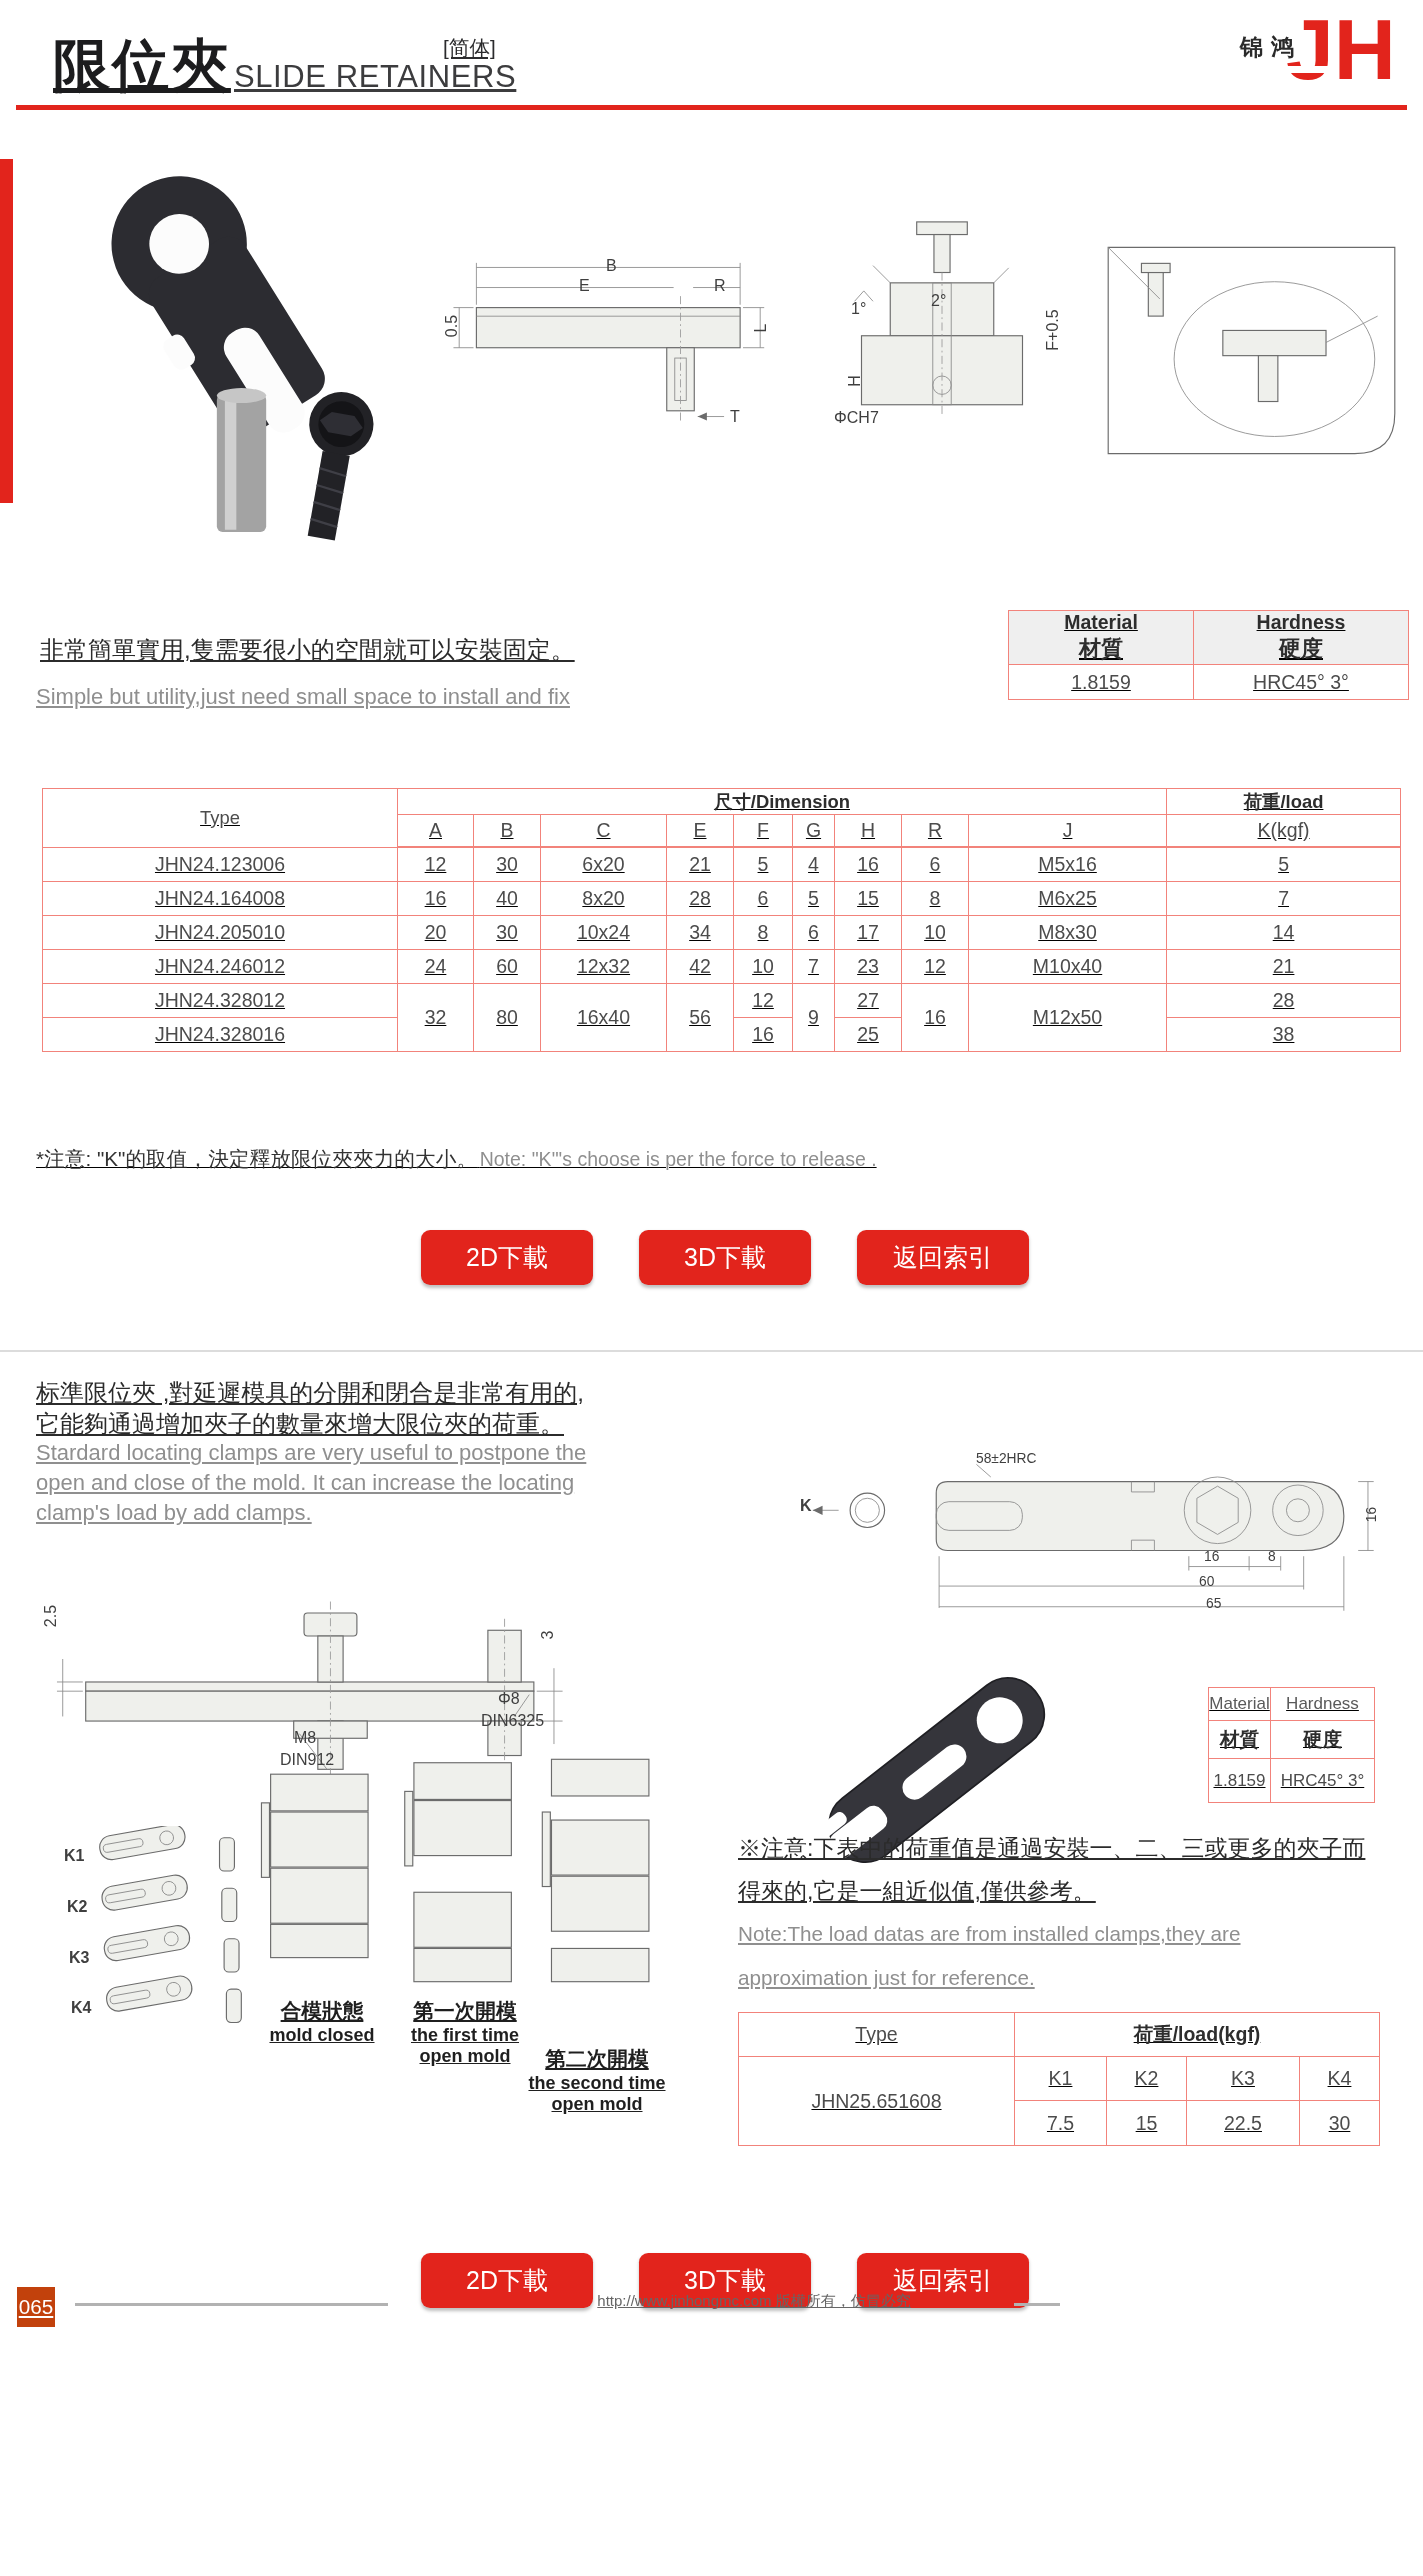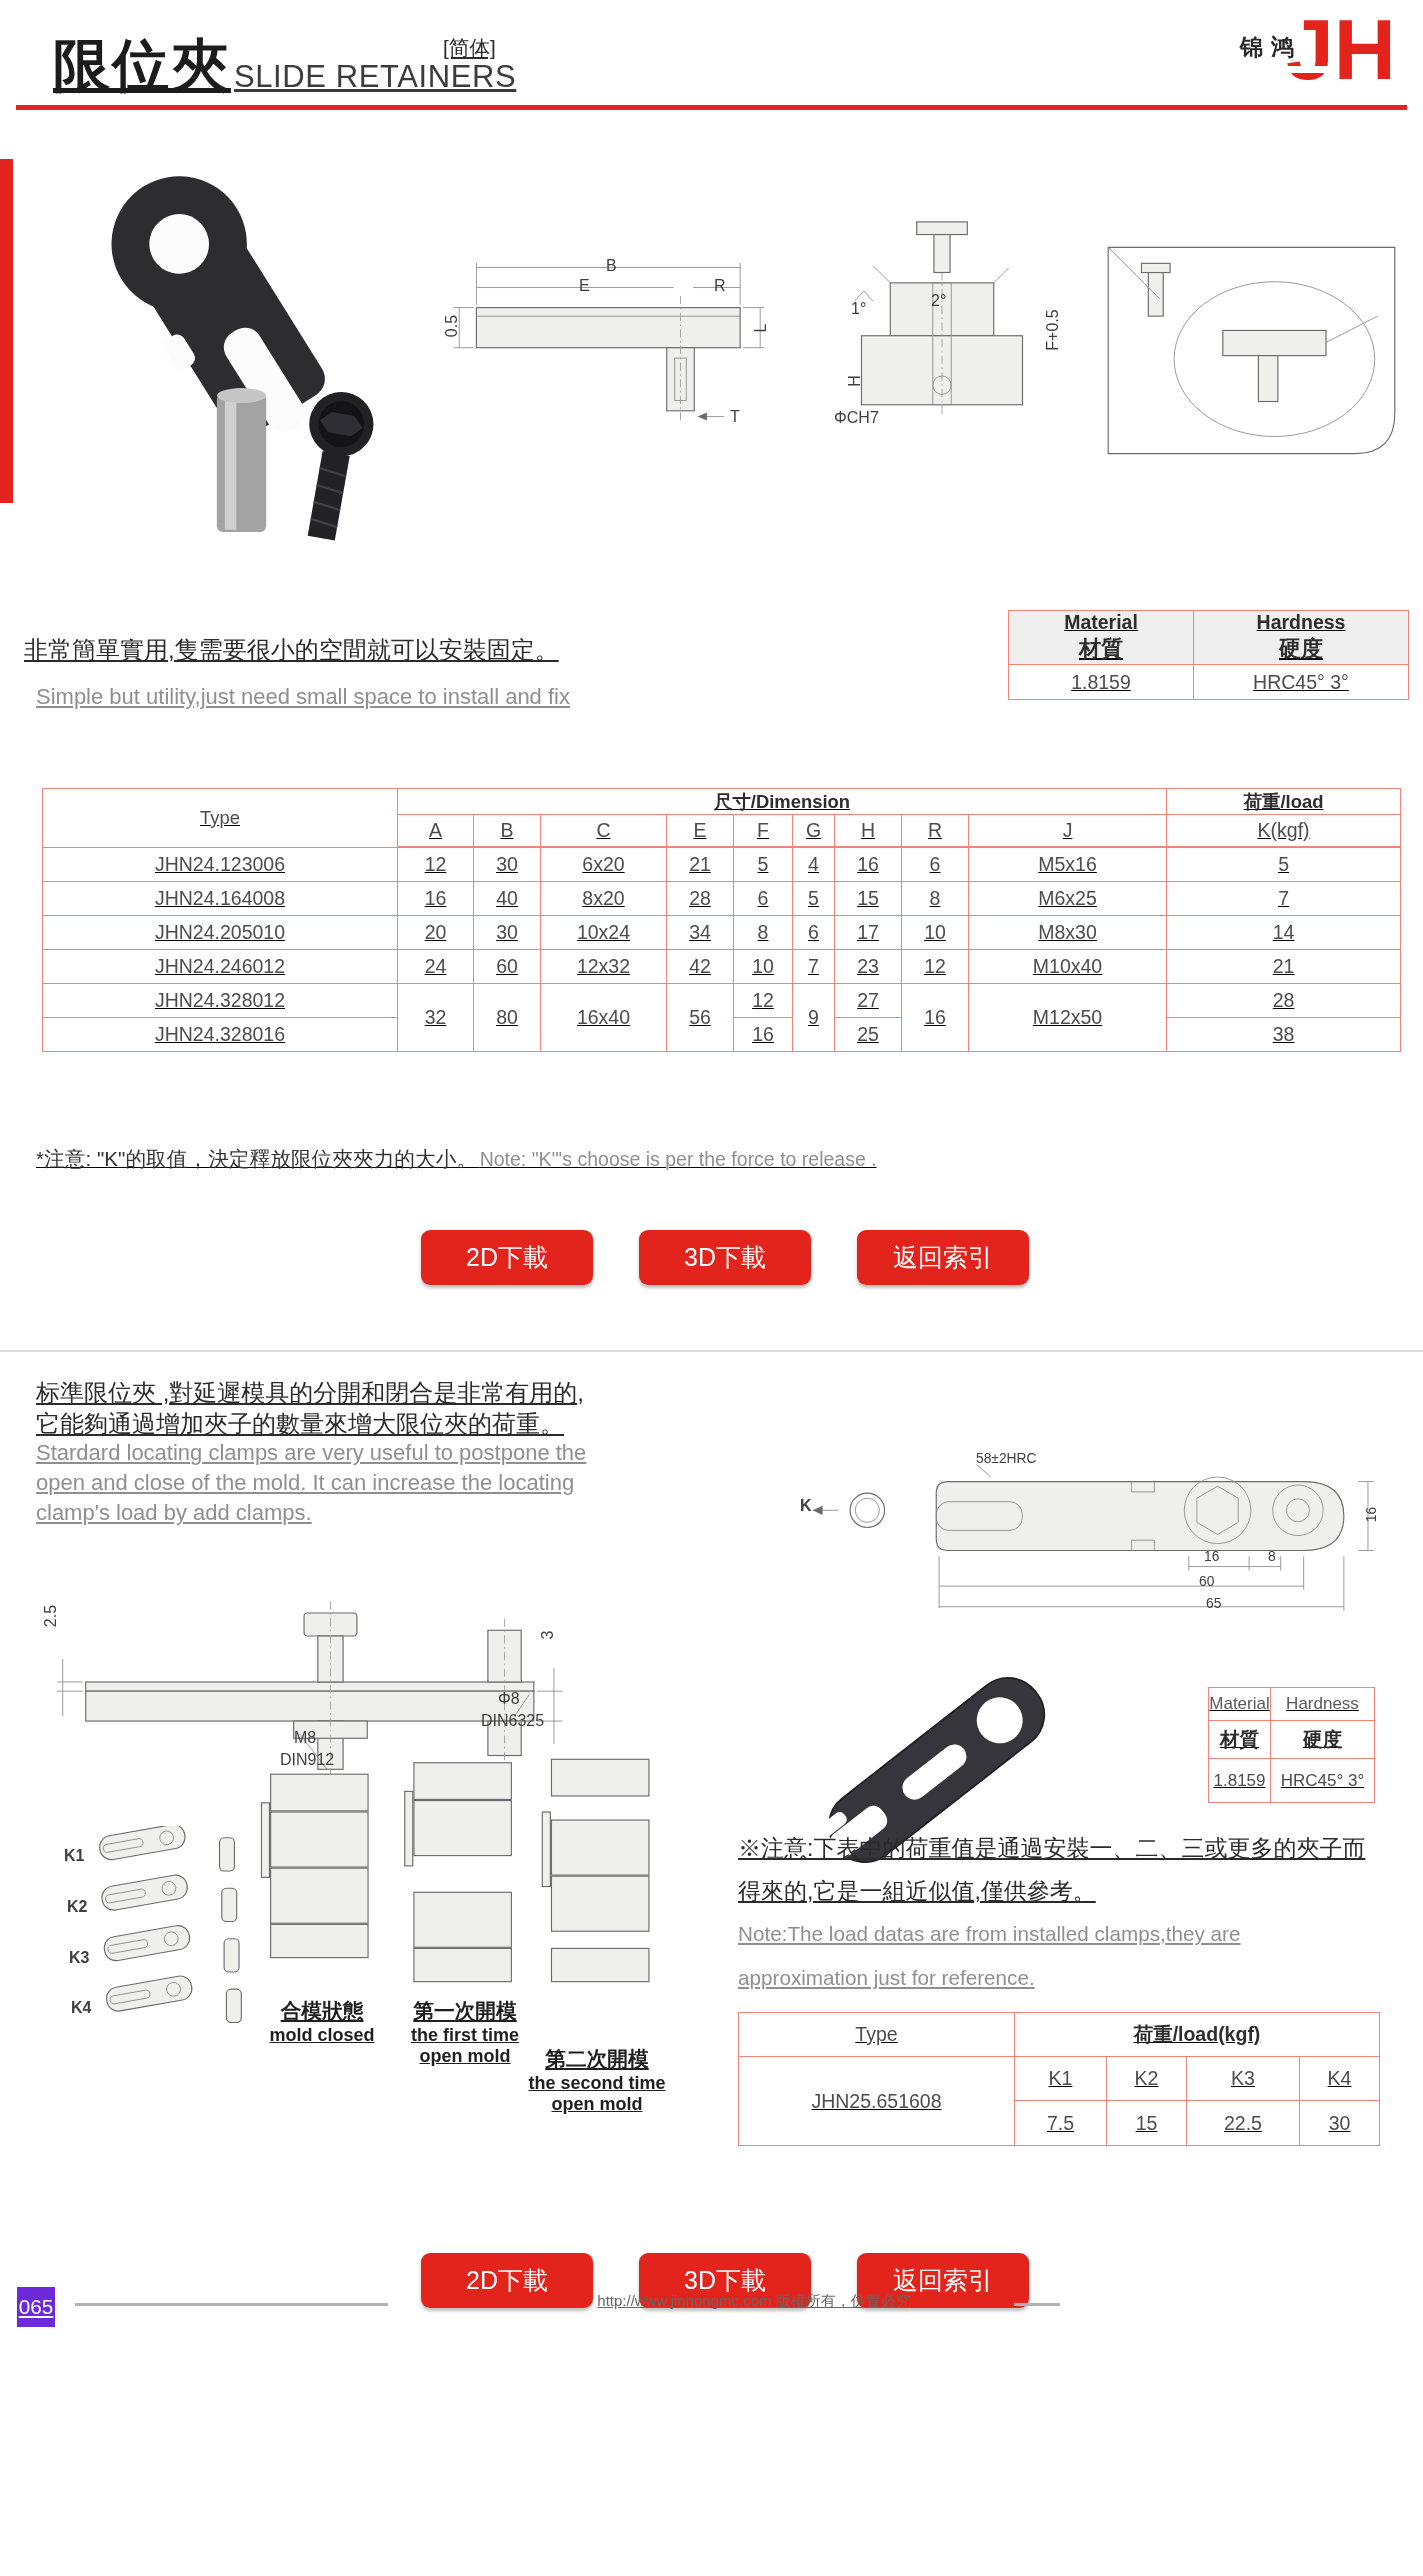--- a/index.html
+++ b/index.html
@@ -44,21 +44,21 @@
   
   .btn{position:absolute;width:172px;height:55px;background:#e2241c;border:none;
        border-radius:9.2px;color:#fff;font-size:25px;font-family:"Liberation Sans",sans-serif;
        box-shadow:0 2.3px 3.4px rgba(0,0,0,.25);cursor:pointer;}
   .divider{left:0;top:1350px;width:1423px;height:1.7px;background:#dcdcdc;}
   
   .mold-cap{position:absolute;width:144px;text-align:center;font-weight:700;color:#1f1f1f;}
   .mold-cap .zh{font-size:20.7px;}
   .mold-cap .en{font-size:18px;line-height:20.7px;}
   
-  .pagenum{left:17px;top:2287px;width:38px;height:40px;background:#6d28d9;color:#fff;
+  .pagenum{left:17px;top:2287px;width:38px;height:40px;background:#c2410c;color:#fff;
            font-size:20.7px;display:flex;align-items:center;justify-content:center;}
   .foot-rule{top:2303px;height:2.9px;background:#b2b2b2;}
   .foot-text{left:553px;top:2292px;width:402px;text-align:center;font-size:15px;color:#666;}
   svg{position:absolute;}
   .ln{stroke:#6b6b6b;stroke-width:2;fill:none;}
   .thin{stroke:#8a8a8a;stroke-width:1.5;fill:none;}
   .part{fill:#eff0ec;stroke:#6b6b6b;stroke-width:2;}
   .darkpart{fill:#2c2c31;}
 </style>
 </head>
@@ -151,21 +151,21 @@
     <path d="M30 30 H 530 V 320 Q 530 390 460 390 H 30 Z" class="ln"></path>
     <ellipse cx="320" cy="225" rx="175" ry="135" class="thin"></ellipse>
     <rect x="100" y="70" width="26" height="80" class="part"></rect>
     <rect x="88" y="58" width="50" height="16" class="part"></rect>
     <rect x="230" y="175" width="180" height="44" class="part"></rect>
     <rect x="292" y="219" width="34" height="80" class="part"></rect>
     <line x1="30" y1="30" x2="120" y2="120" class="thin"></line>
     <line x1="410" y1="196" x2="500" y2="150" class="thin"></line>
   </svg>
 
-  <div class="abs desc-zh" style="left:24px;top:634px;">非常簡單實用,隻需要很小的空間就可以安裝固定。</div>
+  <div class="abs desc-zh" style="left:40px;top:634px;">非常簡單實用,隻需要很小的空間就可以安裝固定。</div>
   <div class="abs desc-en" style="left:36px;top:684px;">Simple but utility,just need small space to install and fix</div>
 
   <table class="mat1 abs" style="left:1008px;top:610px;width:400px;">
     <colgroup>
         <col style="width:185px">
         <col style="width:215px">
       </colgroup>
     <tbody>
         <tr>
       <td class="hdr">

